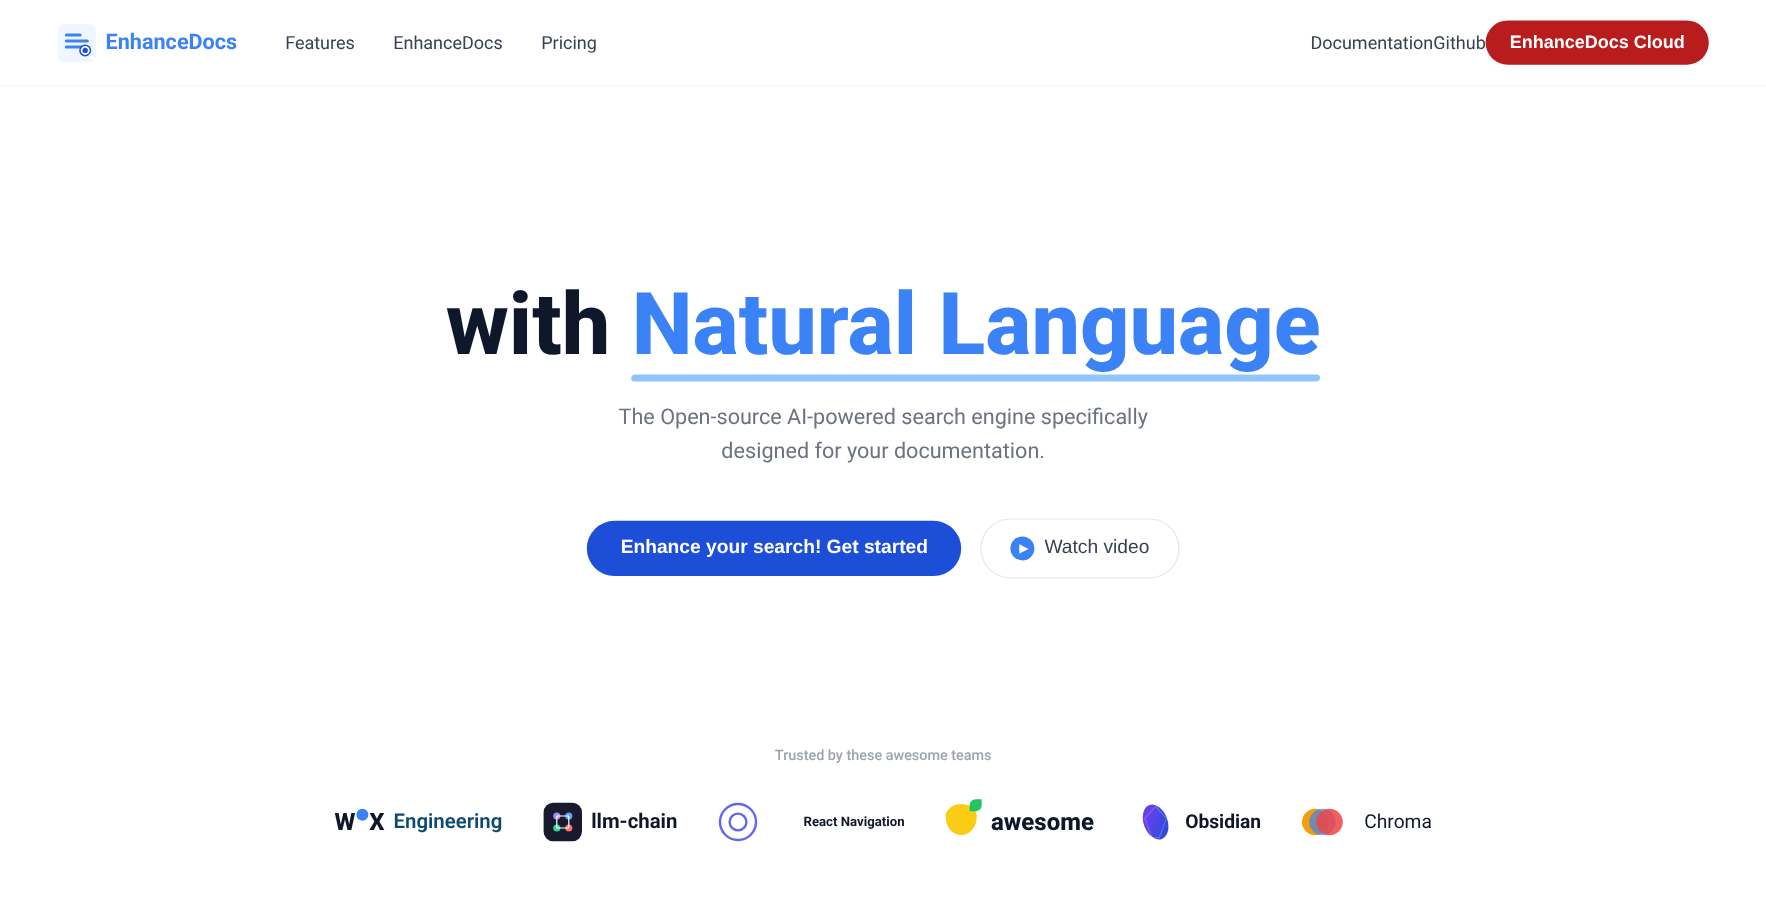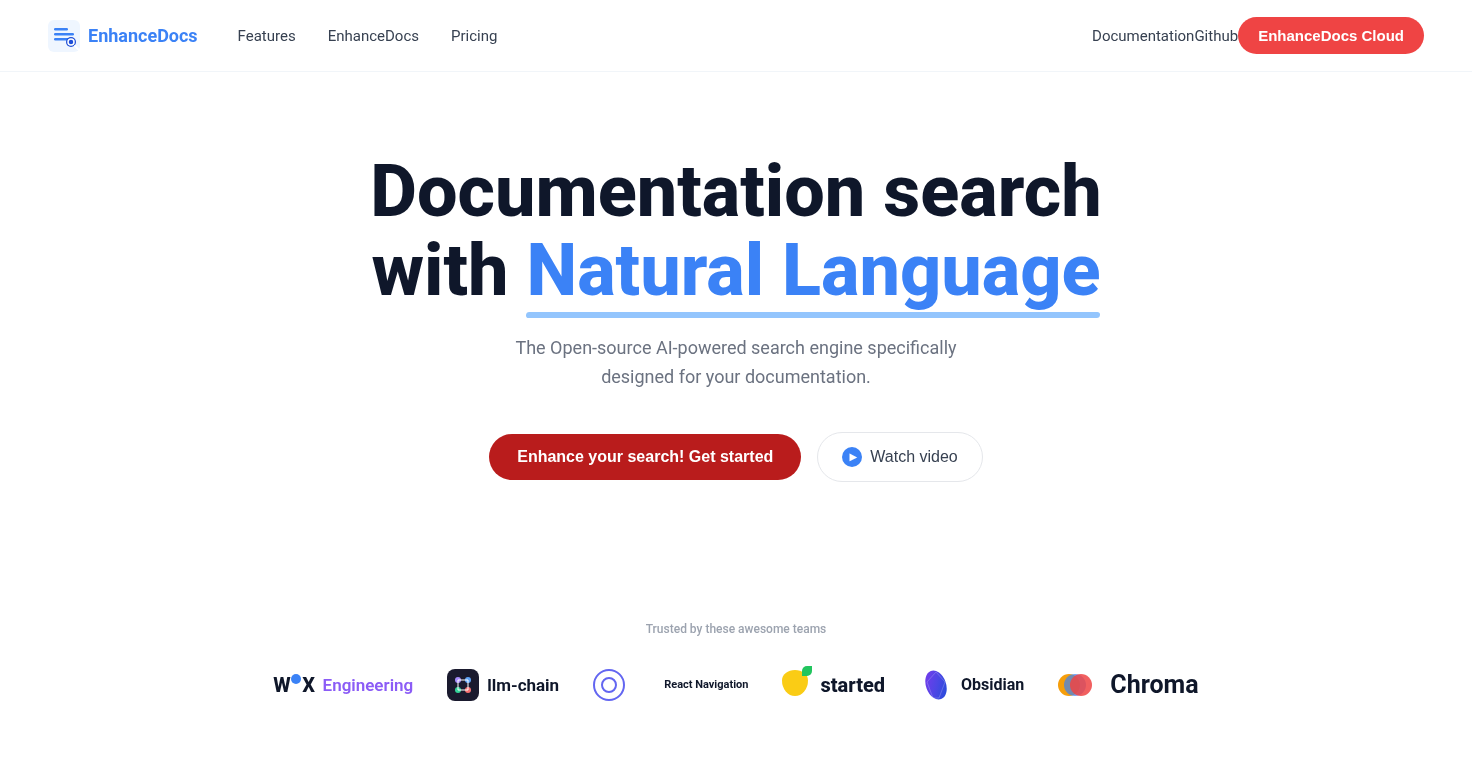--- a/index.html
+++ b/index.html
@@ -73,21 +73,21 @@
     }
 
     .nav-right-link {
       font-size: 15px;
       color: #374151;
       text-decoration: none;
       cursor: pointer;
     }
 
     .btn-cloud {
-      background: #ef4444;
+      background: #b91c1c;
       color: #ffffff;
       border: none;
       border-radius: 999px;
       padding: 10px 20px;
       font-size: 15px;
       font-weight: 600;
       cursor: pointer;
       white-space: nowrap;
     }
 
@@ -135,21 +135,21 @@
       margin-bottom: 40px;
     }
 
     .hero-cta {
       display: flex;
       align-items: center;
       gap: 16px;
     }
 
     .btn-primary {
-      background: #b91c1c;
+      background: #1d4ed8;
       color: #ffffff;
       border: none;
       border-radius: 999px;
       padding: 14px 28px;
       font-size: 16px;
       font-weight: 600;
       cursor: pointer;
     }
 
     .btn-video {
@@ -349,40 +349,40 @@
 
   <div class="nav-right">
     <a class="nav-right-link">Documentation</a>
     <a class="nav-right-link">Github</a>
     <button class="btn-cloud">EnhanceDocs Cloud</button>
   </div>
 </nav>
 
 <section class="hero">
   <h1 class="hero-title">
-    <span>Documentation search</span><br>
+    <br>
     <span>with </span><span class="hero-title-highlight">Natural Language</span>
   </h1>
   <p class="hero-subtitle">The Open-source AI-powered search engine specifically designed for your documentation.</p>
   <div class="hero-cta">
     <button class="btn-primary">Enhance your search! Get started</button>
     <button class="btn-video">
       <span class="play-icon">▶</span>
       <span>Watch video</span>
     </button>
   </div>
 </section>
 
 <section class="trusted-section">
   <p class="trusted-label">Trusted by these awesome teams</p>
   <div class="trusted-logos">
 
     <div class="trusted-logo">
       <span class="wix-logo">W<span class="wix-i"></span>X</span>
-      <span style="font-weight:600;font-size:17px;color:#8b5cf6;">Engineering</span>
+      <span style="font-weight:600;font-size:17px;color:#0c4a6e;">Engineering</span>
     </div>
 
     <div class="trusted-logo">
       <div class="llm-logo-icon">
         <svg width="20" height="20" viewBox="0 0 20 20" fill="none">
           <circle cx="5" cy="5" r="3" fill="#a78bfa"></circle>
           <circle cx="15" cy="5" r="3" fill="#60a5fa"></circle>
           <circle cx="5" cy="15" r="3" fill="#34d399"></circle>
           <circle cx="15" cy="15" r="3" fill="#f87171"></circle>
           <line x1="5" y1="5" x2="15" y2="5" stroke="white" stroke-width="1"></line>
@@ -399,21 +399,21 @@
         <div class="react-inner-ring"></div>
       </div>
       <span style="font-size:11px;font-weight:700;color:#0f172a;margin-left:31px;">React Navigation</span>
     </div>
 
     <div class="trusted-logo">
       <div style="position:relative;width:30px;height:30px;">
         <div class="lemon-shape"></div>
         <div class="lemon-leaf"></div>
       </div>
-      <span style="font-size:20px;font-weight:800;color:#0f172a;">started</span>
+      <span style="font-size:20px;font-weight:800;color:#0f172a;">awesome</span>
     </div>
 
     <div class="trusted-logo">
       <svg width="34" height="34" viewBox="0 0 34 34" fill="none" xmlns="http://www.w3.org/2000/svg">
         <ellipse cx="17" cy="17" rx="10" ry="15" fill="url(#obsidianGrad)" transform="rotate(-20 17 17)"></ellipse>
         <defs>
           <linearGradient id="obsidianGrad" x1="0" y1="0" x2="1" y2="1">
             <stop offset="0%" stop-color="#7c3aed"></stop>
             <stop offset="50%" stop-color="#4f46e5"></stop>
             <stop offset="100%" stop-color="#1d4ed8"></stop>
@@ -423,17 +423,17 @@
       </svg>
       <span style="font-size:16px;font-weight:700;color:#0f172a;">Obsidian</span>
     </div>
 
     <div class="trusted-logo">
       <div class="chroma-logo-icon" style="position:relative;width:44px;height:34px;">
         <div class="chroma-circle-yellow"></div>
         <div class="chroma-circle-blue"></div>
         <div class="chroma-circle-red"></div>
       </div>
-      <span style="font-size:25px;font-weight:700;color:#0f172a;">Chroma</span>
+      <span style="font-size:16px;font-weight:400;color:#0f172a;">Chroma</span>
     </div>
 
   </div>
 </section>
 
 </body></html>

